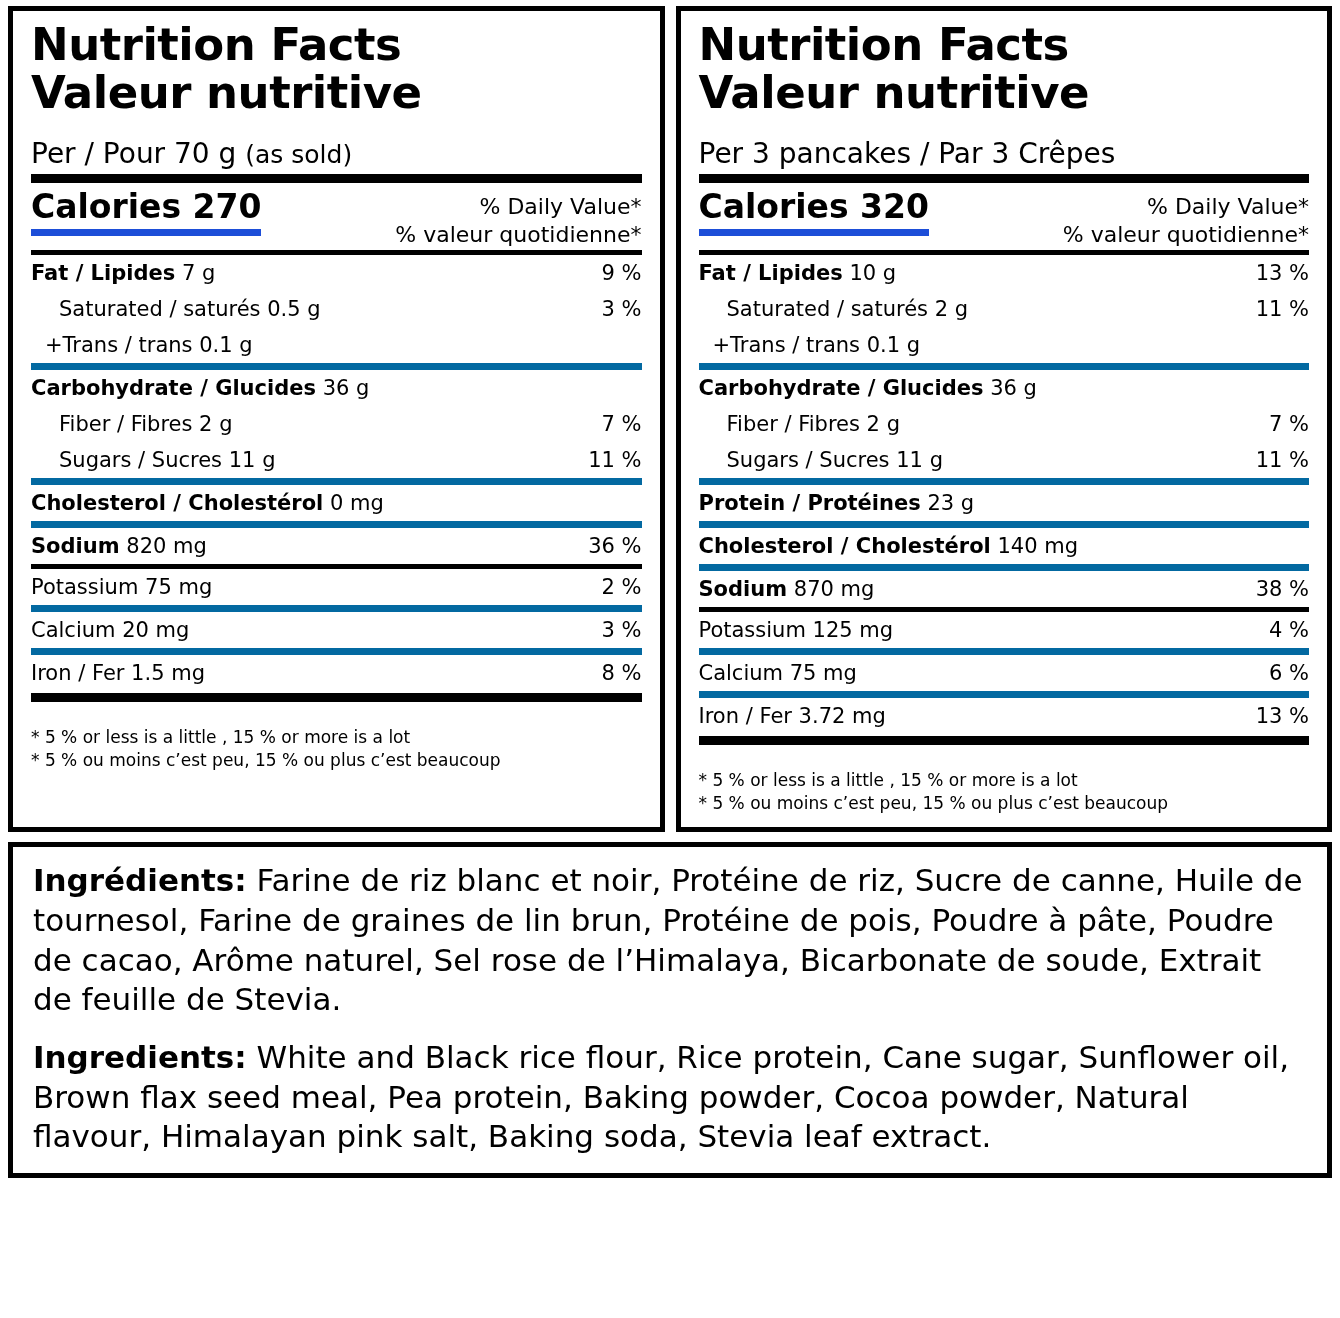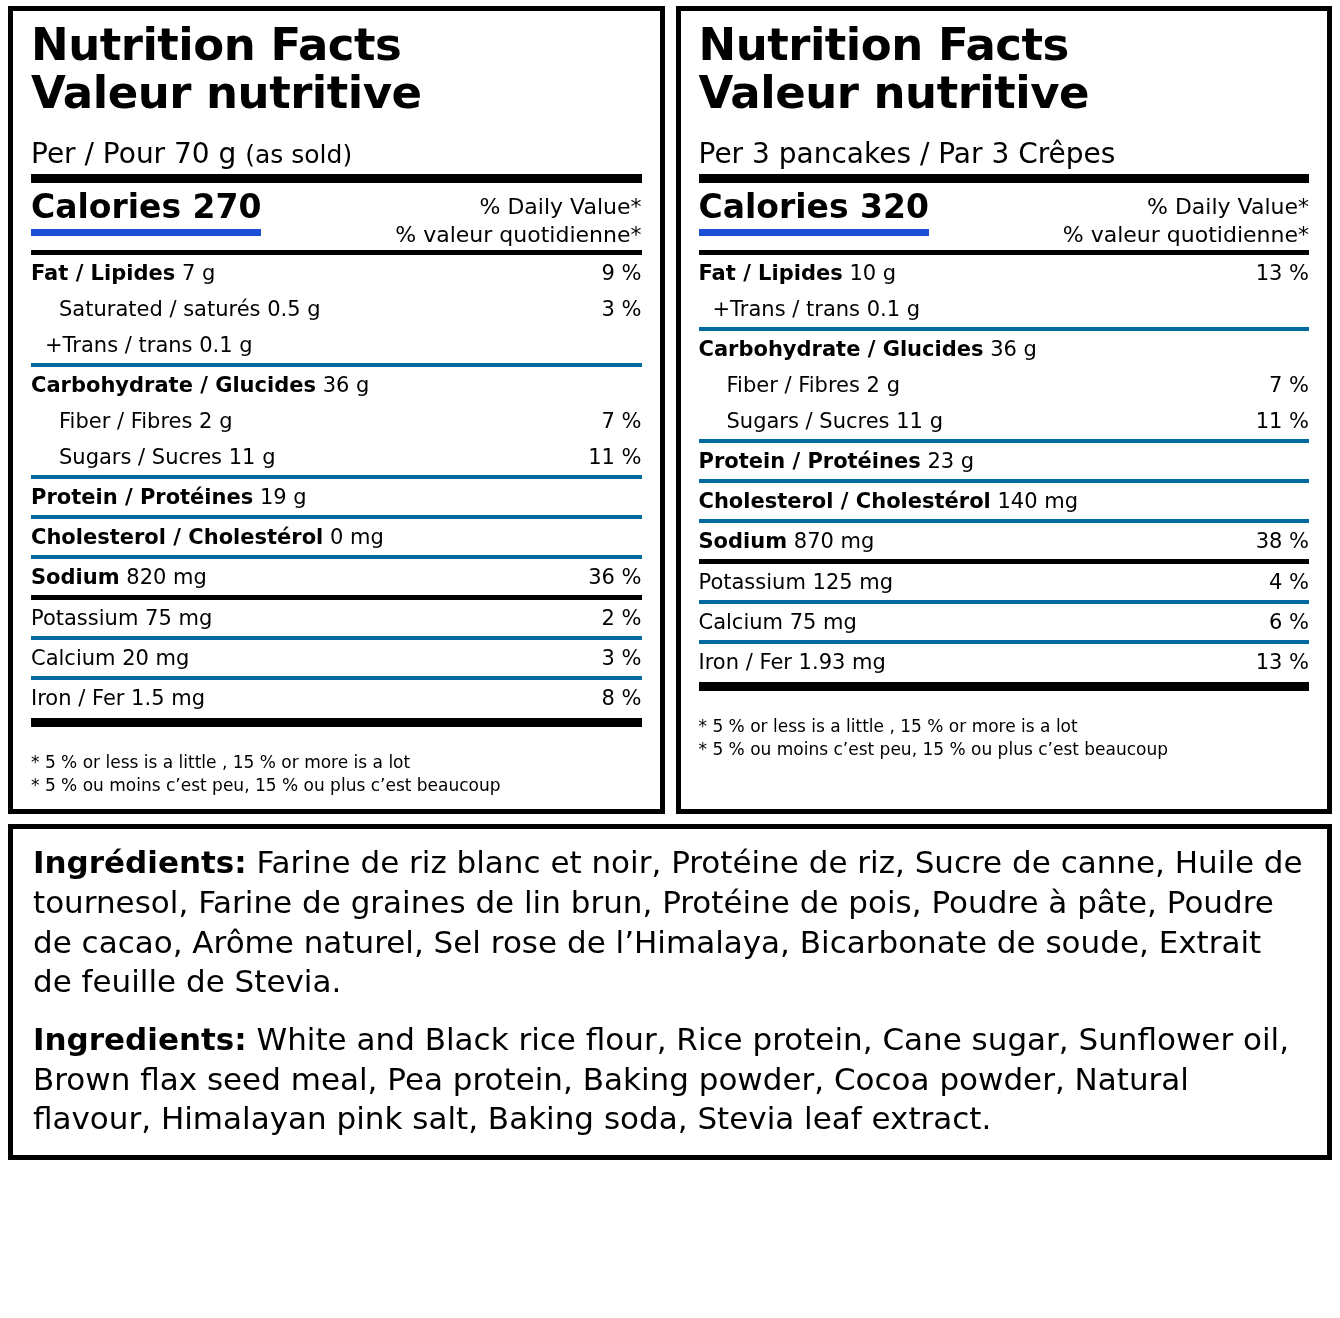--- a/index.html
+++ b/index.html
@@ -93,21 +93,21 @@
     vertical-align: baseline;
   }
   table.nf td.val {
     text-align: right;
     white-space: nowrap;
   }
   .b { font-weight: bold; }
   .indent { padding-left: 28px !important; }
   .indent2 { padding-left: 14px !important; }
 
-  tr.top-thin td { border-top: 4px solid #0369a1; }
+  tr.top-thin td { border-top: 7px solid #0369a1; }
   tr.top-med td { border-top: 5px solid #000; }
 
   .footnote {
     font-size: 17px;
     line-height: 1.35;
     padding-top: 24px;
   }
   .foot-rule {
     border-top: 9px solid #000;
     margin-top: 2px;
@@ -173,24 +173,20 @@
           </tr>
           <tr>
             <td class="indent"><span>Fiber / Fibres 2 g</span></td>
             <td class="val">7 %</td>
           </tr>
           <tr>
             <td class="indent"><span>Sugars / Sucres 11 g</span></td>
             <td class="val">11 %</td>
           </tr>
           <tr class="top-thin">
-            <td><span class="b">Protein / Protéines</span><span> 19 g</span></td>
-            <td class="val"></td>
-          </tr>
-          <tr class="top-thin">
             <td><span class="b">Cholesterol / Cholestérol</span><span> 0 mg</span></td>
             <td class="val"></td>
           </tr>
           <tr class="top-thin">
             <td><span class="b">Sodium</span><span> 820 mg</span></td>
             <td class="val">36 %</td>
           </tr>
           <tr class="top-med">
             <td><span>Potassium 75 mg</span></td>
             <td class="val">2 %</td>
@@ -230,20 +226,24 @@
         </div>
       </div>
       <div class="rule-med"></div>
       <table class="nf">
         <tbody>
           <tr>
             <td><span class="b">Fat / Lipides</span><span> 10 g</span></td>
             <td class="val">13 %</td>
           </tr>
           <tr>
+            <td class="indent"><span>Saturated / saturés 2 g</span></td>
+            <td class="val">11 %</td>
+          </tr>
+          <tr>
             <td class="indent2"><span>+Trans / trans 0.1 g</span></td>
             <td class="val"></td>
           </tr>
           <tr class="top-thin">
             <td><span class="b">Carbohydrate / Glucides</span><span> 36 g</span></td>
             <td class="val"></td>
           </tr>
           <tr>
             <td class="indent"><span>Fiber / Fibres 2 g</span></td>
             <td class="val">7 %</td>
@@ -266,21 +266,21 @@
           </tr>
           <tr class="top-med">
             <td><span>Potassium 125 mg</span></td>
             <td class="val">4 %</td>
           </tr>
           <tr class="top-thin">
             <td><span>Calcium 75 mg</span></td>
             <td class="val">6 %</td>
           </tr>
           <tr class="top-thin">
-            <td><span>Iron / Fer 1.93 mg</span></td>
+            <td><span>Iron / Fer 3.72 mg</span></td>
             <td class="val">13 %</td>
           </tr>
         </tbody>
       </table>
       <div class="foot-rule"></div>
       <div class="footnote">
         <div>* 5 % or less is a little , 15 % or more is a lot</div>
         <div>* 5 % ou moins c’est peu, 15 % ou plus c’est beaucoup</div>
       </div>
     </div>

